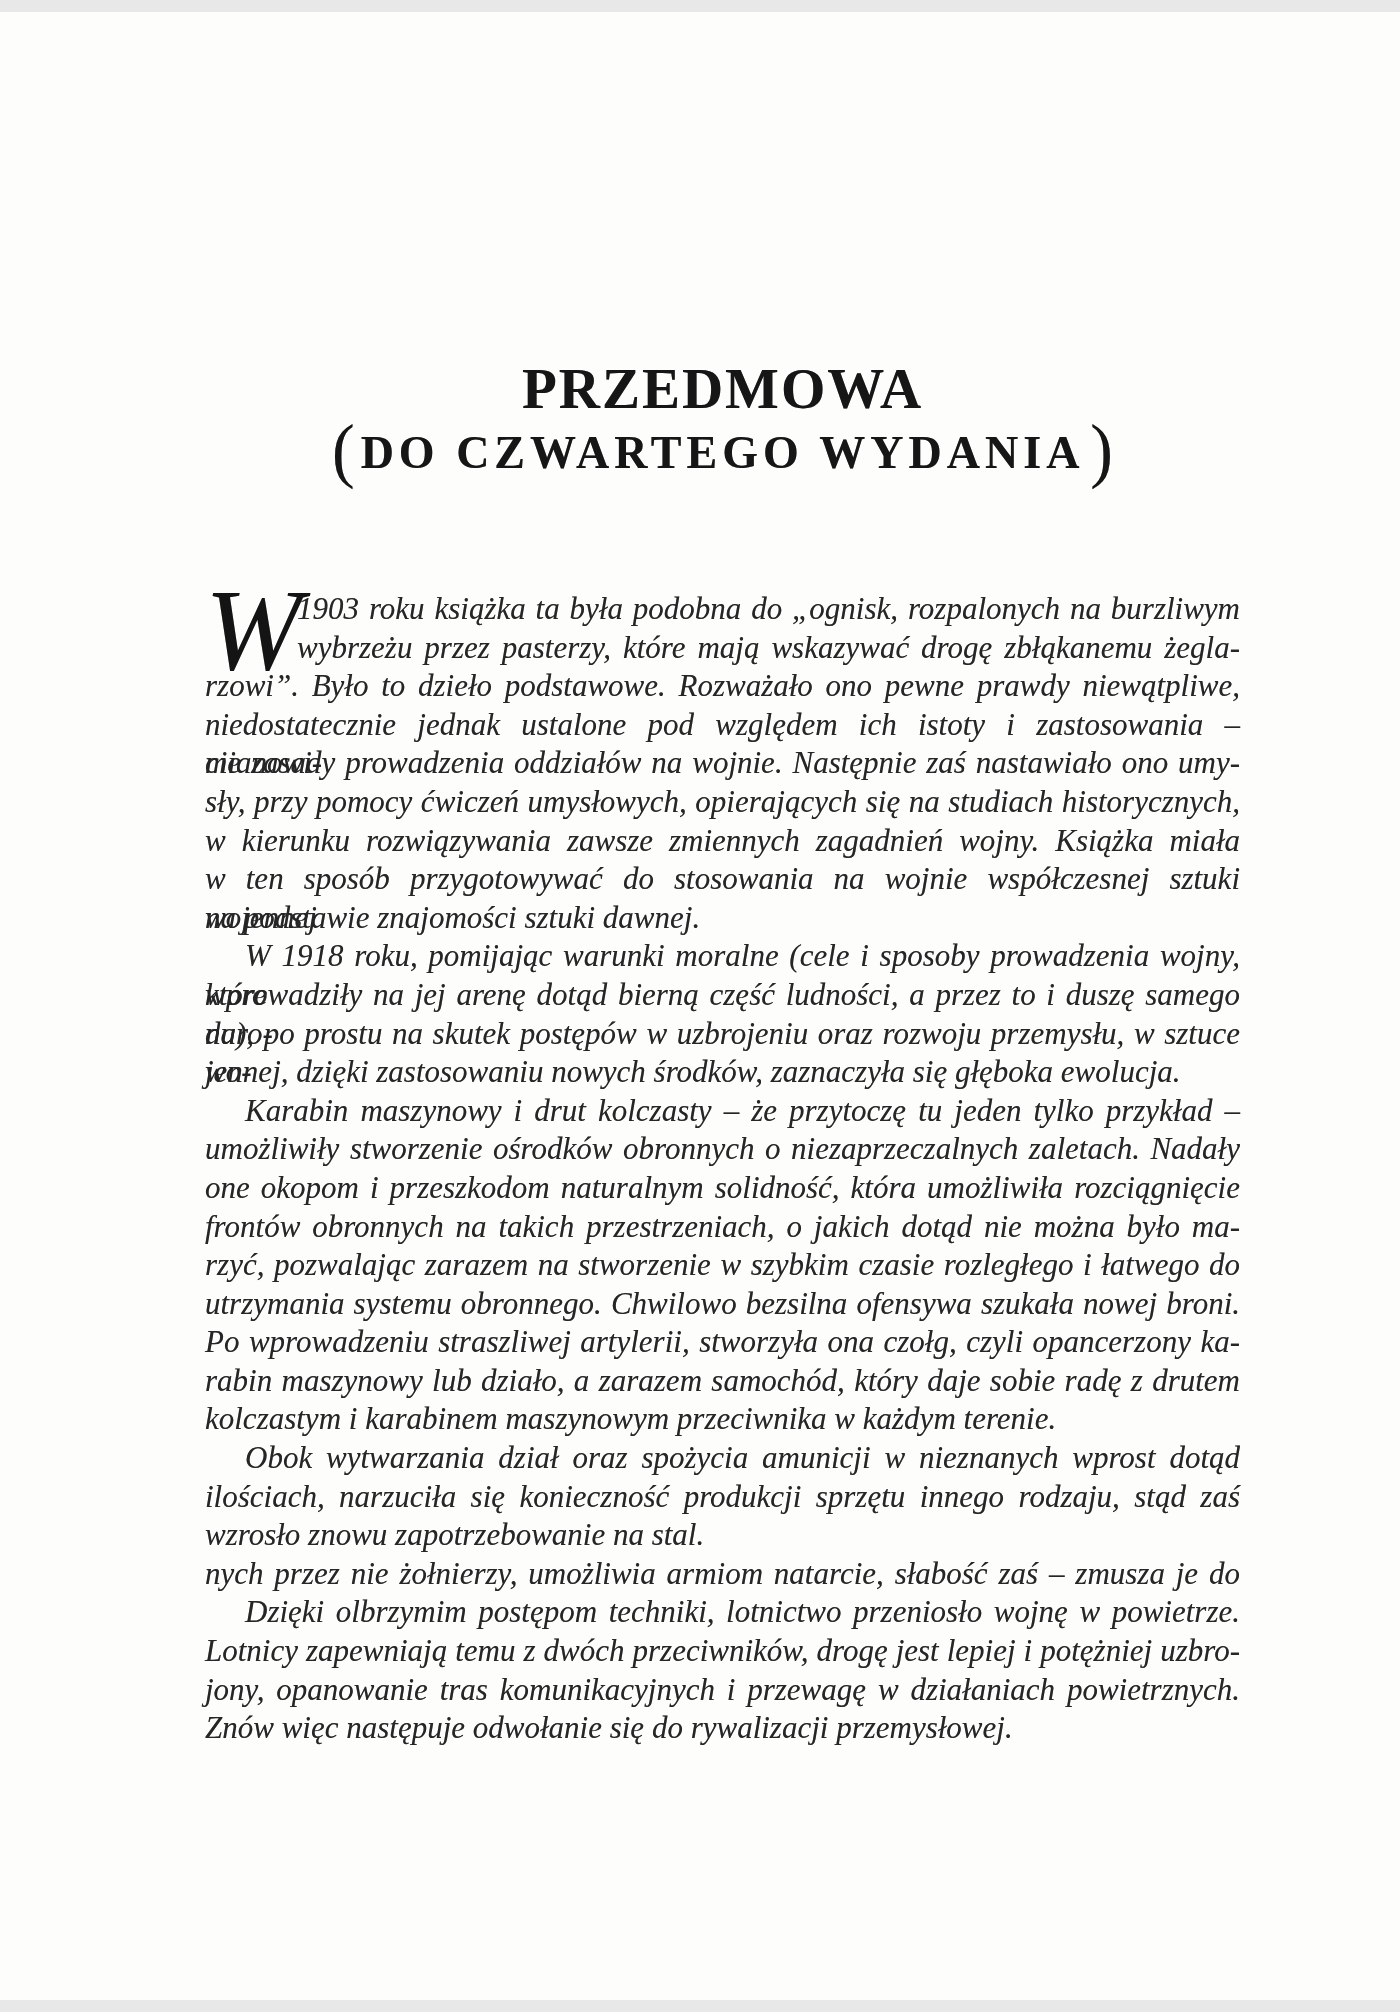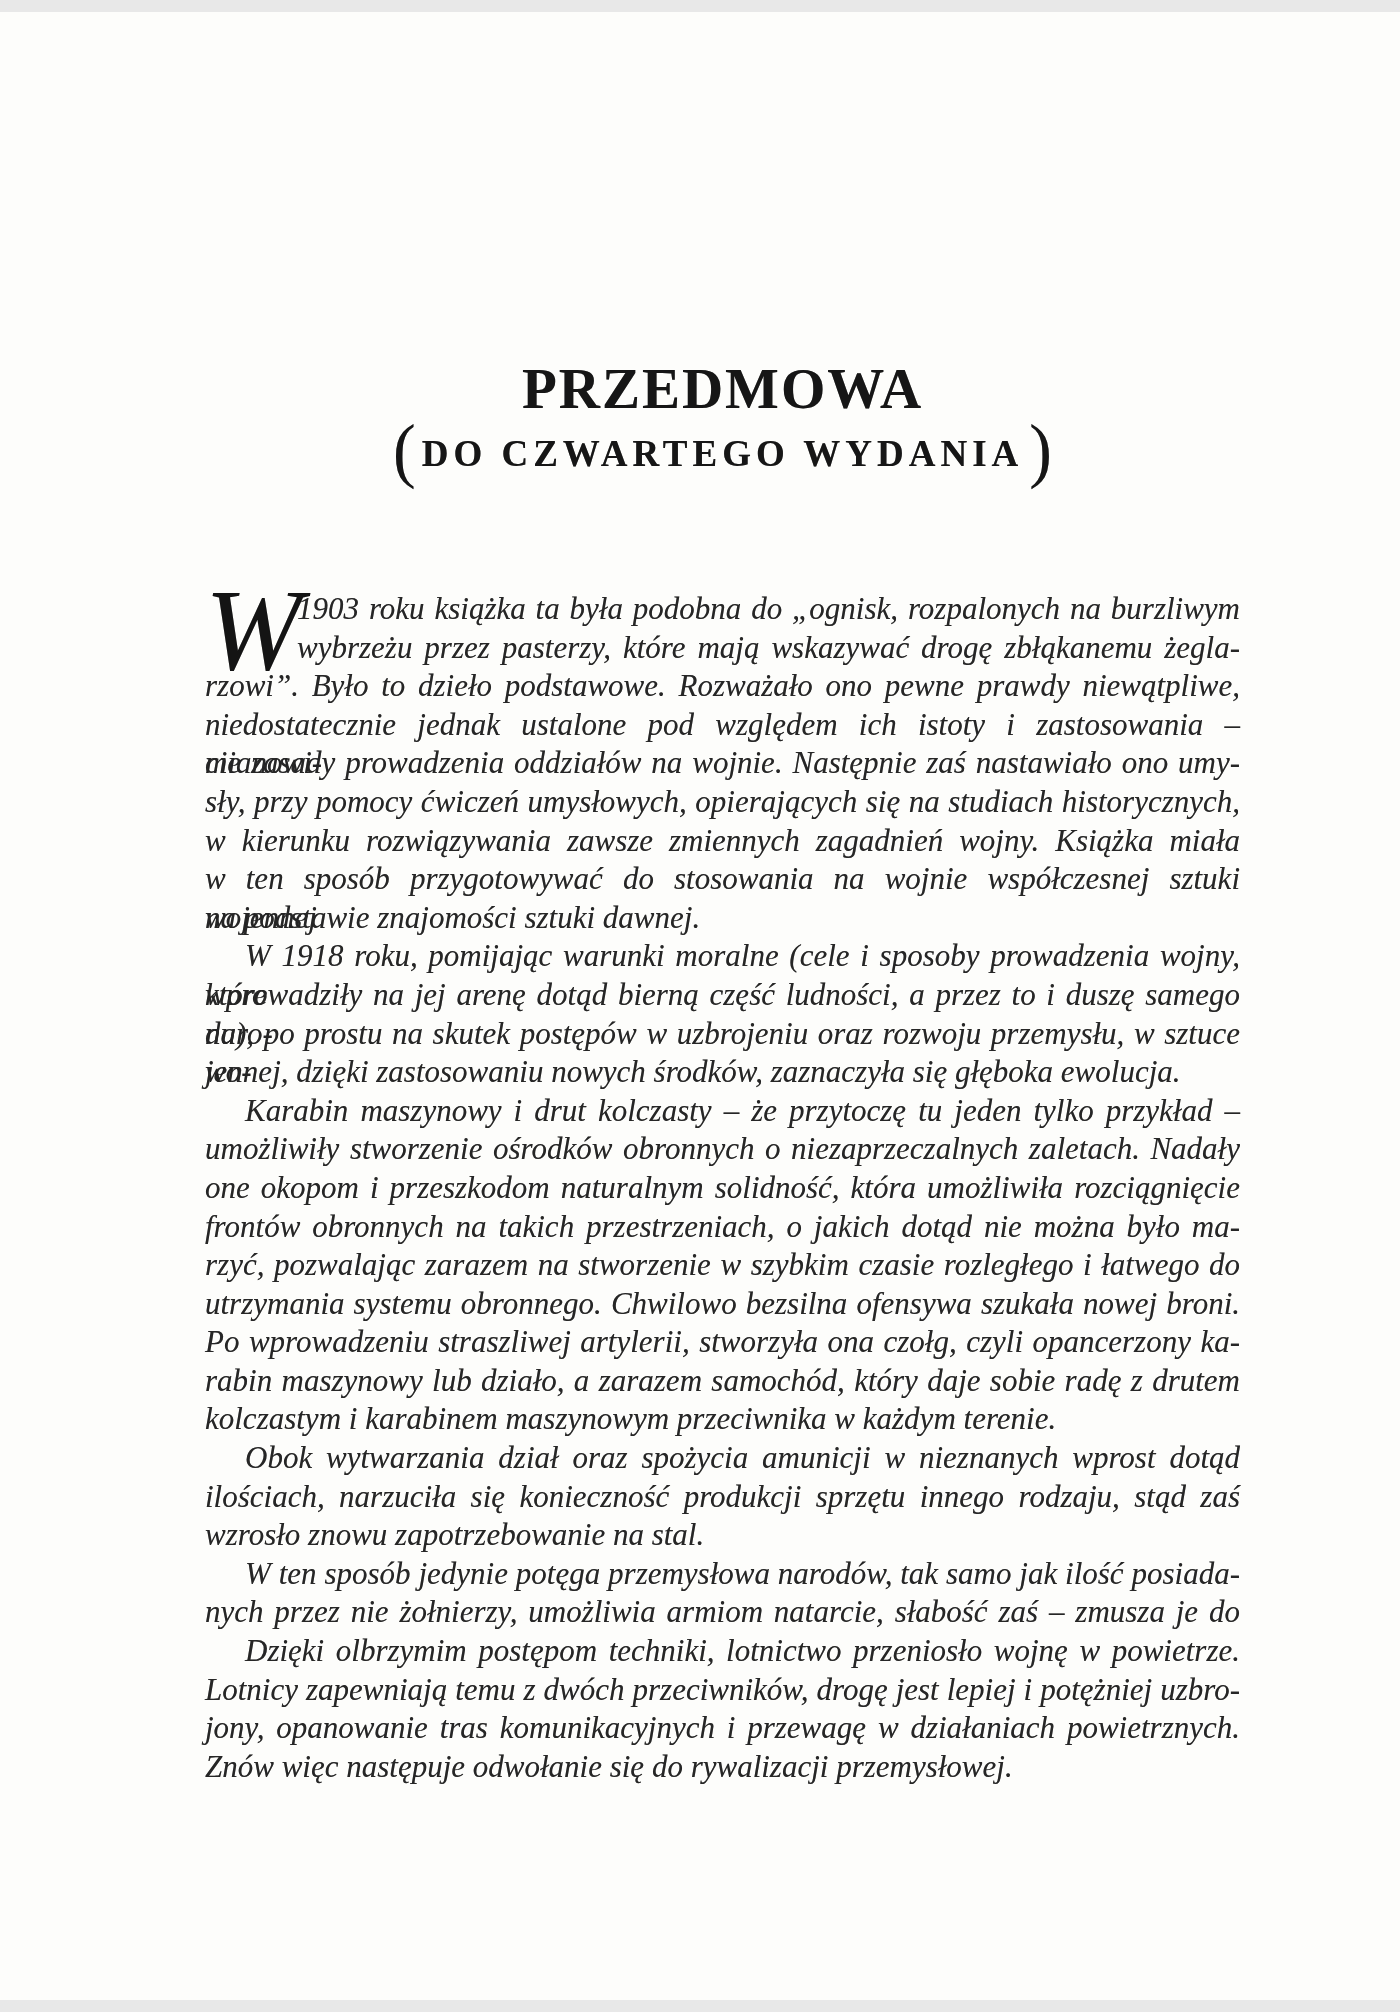--- a/index.html
+++ b/index.html
@@ -42,21 +42,21 @@
     color: #161616;
     text-shadow: 0 0 0.5px rgba(0,0,0,0.45);
   }
   .subtitle .paren {
     font-size: 68px;
     font-weight: normal;
     line-height: 1;
     transform: scaleY(1.05);
   }
   .subtitle .subtext {
-    font-size: 37px;
+    font-size: 46px;
     font-weight: bold;
     letter-spacing: 5px;
     line-height: 1;
     padding: 0 6px;
     margin-top: 6px;
     white-space: nowrap;
   }
   
   .body-text {
     position: absolute;
@@ -137,21 +137,20 @@
         <div class="line">Po wprowadzeniu straszliwej artylerii, stworzyła ona czołg, czyli opancerzony ka-</div>
         <div class="line">rabin maszynowy lub działo, a zarazem samochód, który daje sobie radę z drutem</div>
         <div class="line last">kolczastym i karabinem maszynowym przeciwnika w każdym terenie.</div>
       </div>
       <div class="para">
         <div class="line indent">Obok wytwarzania dział oraz spożycia amunicji w nieznanych wprost dotąd</div>
         <div class="line">ilościach, narzuciła się konieczność produkcji sprzętu innego rodzaju, stąd zaś</div>
         <div class="line last">wzrosło znowu zapotrzebowanie na stal.</div>
       </div>
       <div class="para">
-        <div class="line indent">W ten sposób jedynie potęga przemysłowa narodów, tak samo jak ilość posiada-</div>
         <div class="line">nych przez nie żołnierzy, umożliwia armiom natarcie, słabość zaś – zmusza je do</div>
       </div>
       <div class="para">
         <div class="line indent">Dzięki olbrzymim postępom techniki, lotnictwo przeniosło wojnę w powietrze.</div>
         <div class="line">Lotnicy zapewniają temu z dwóch przeciwników, drogę jest lepiej i potężniej uzbro-</div>
         <div class="line">jony, opanowanie tras komunikacyjnych i przewagę w działaniach powietrznych.</div>
         <div class="line last">Znów więc następuje odwołanie się do rywalizacji przemysłowej.</div>
       </div>
     </div>
 </div>

